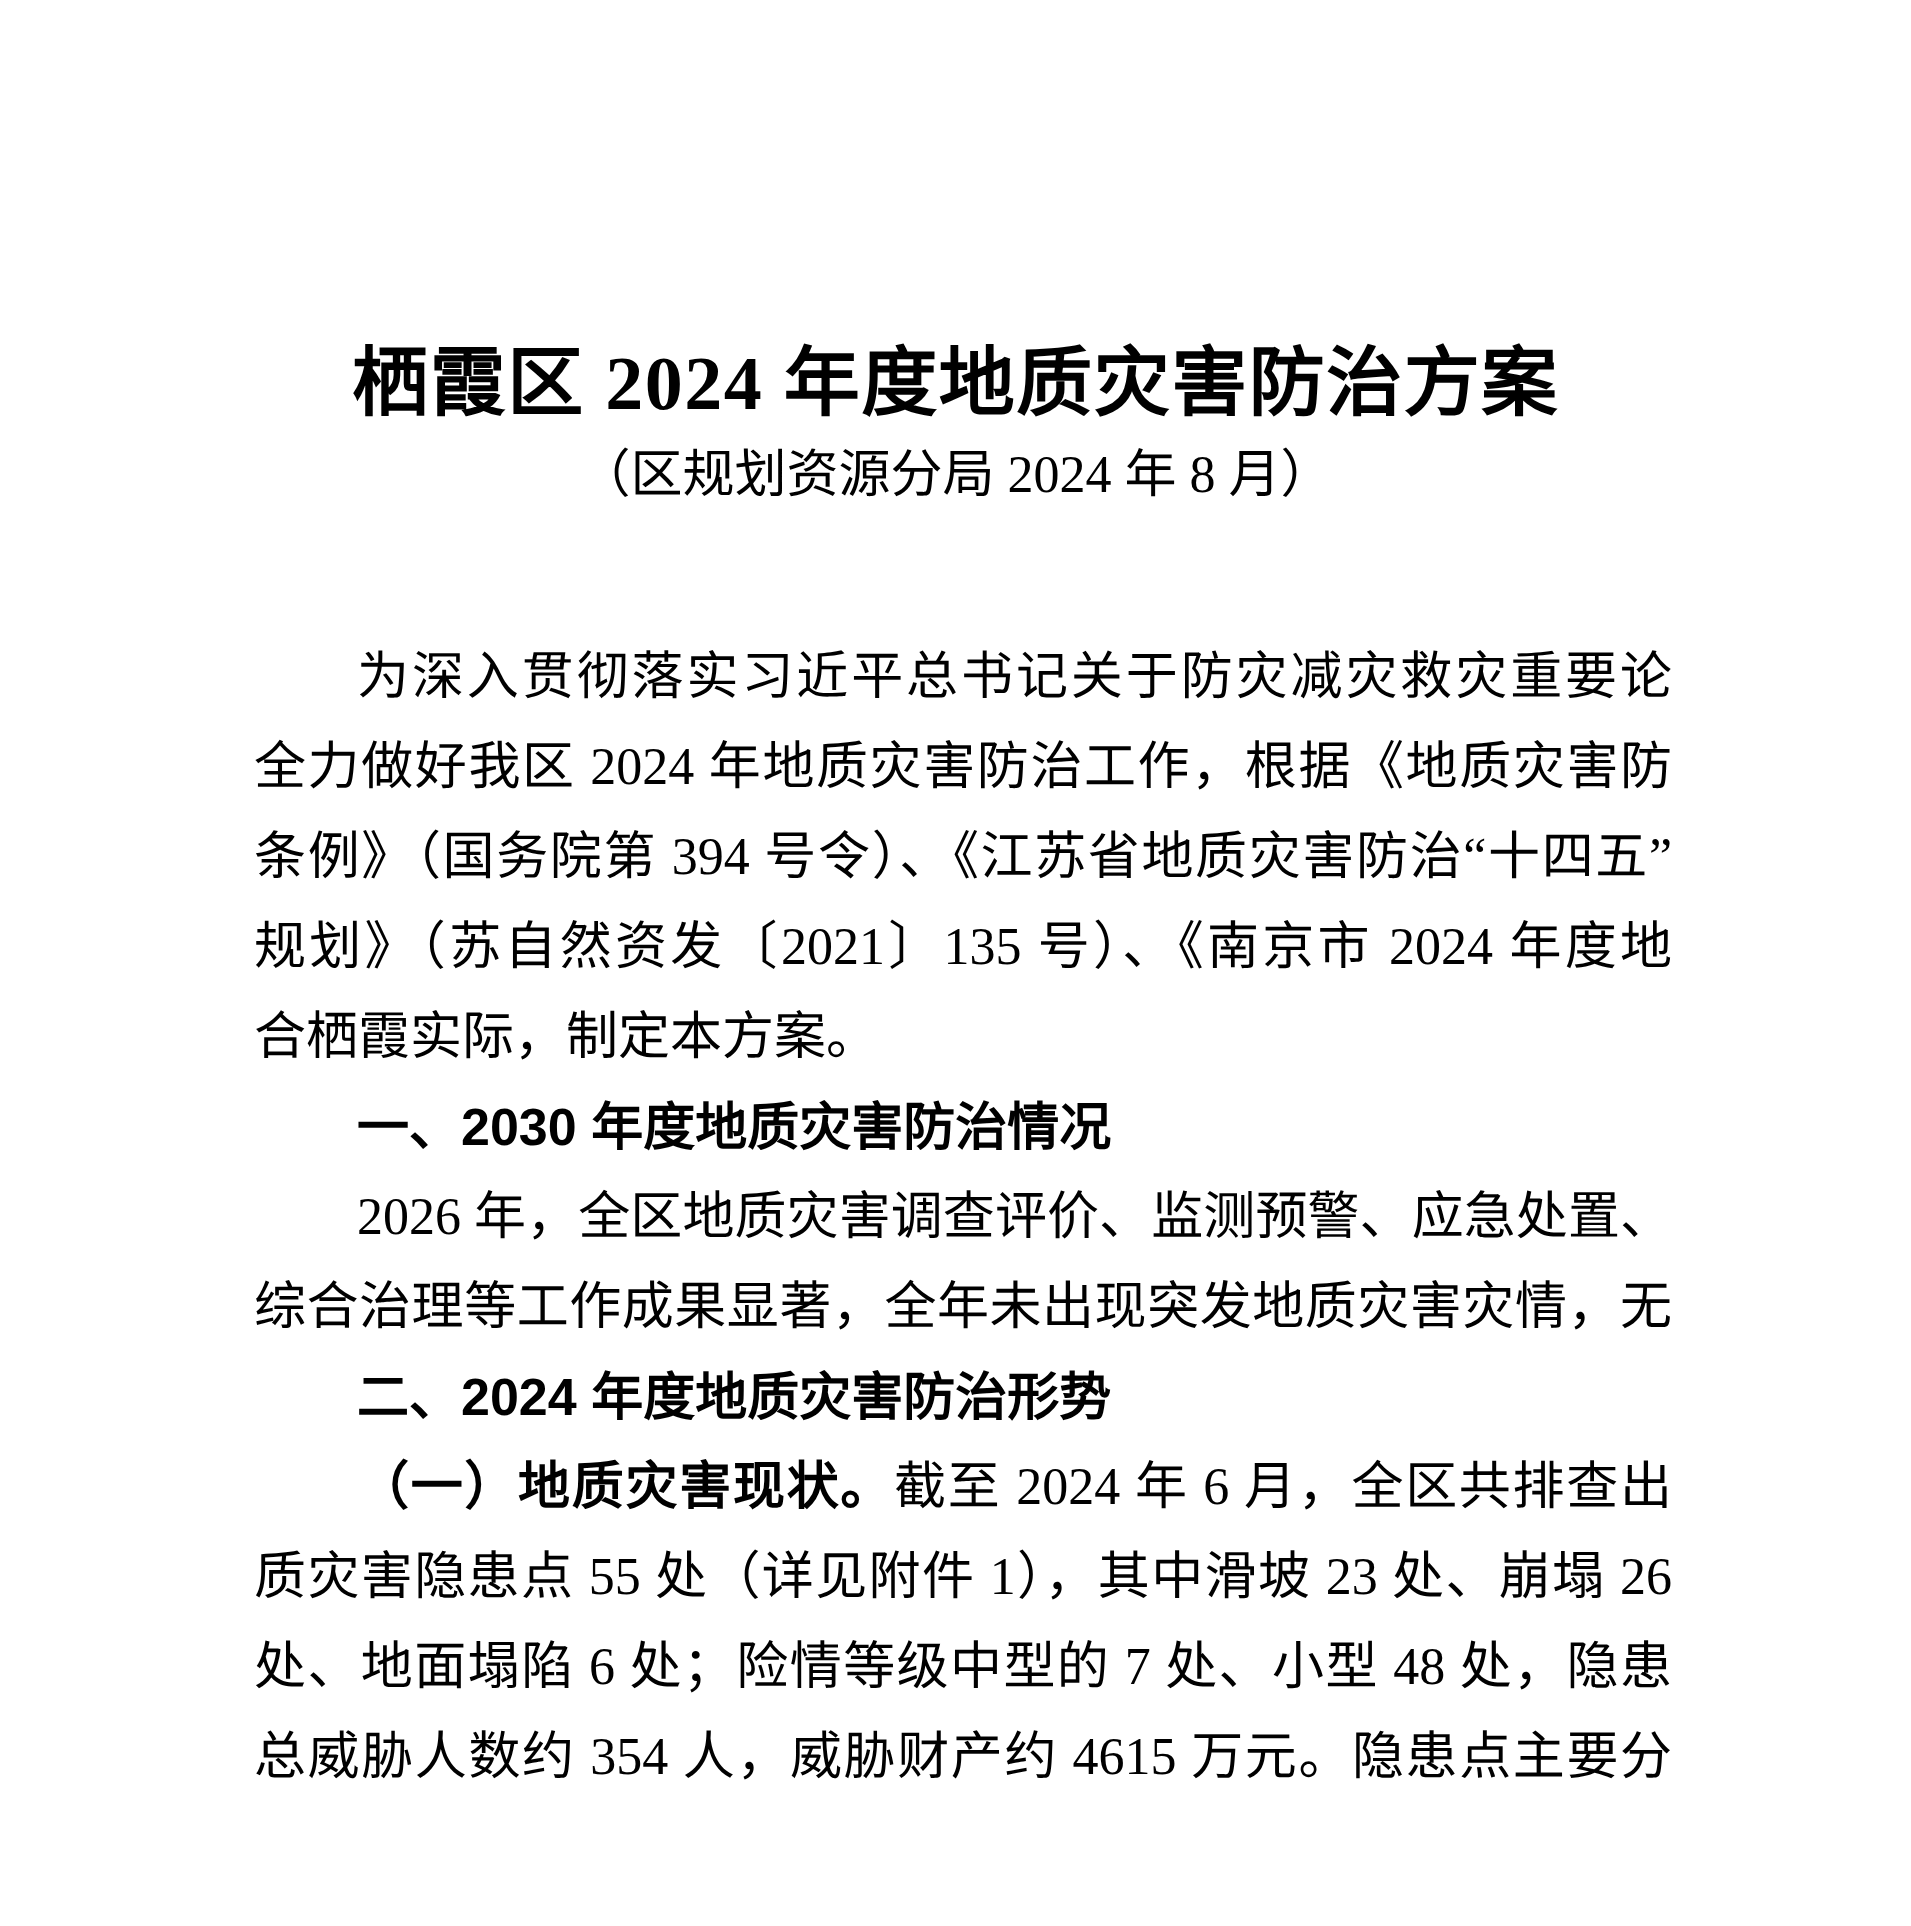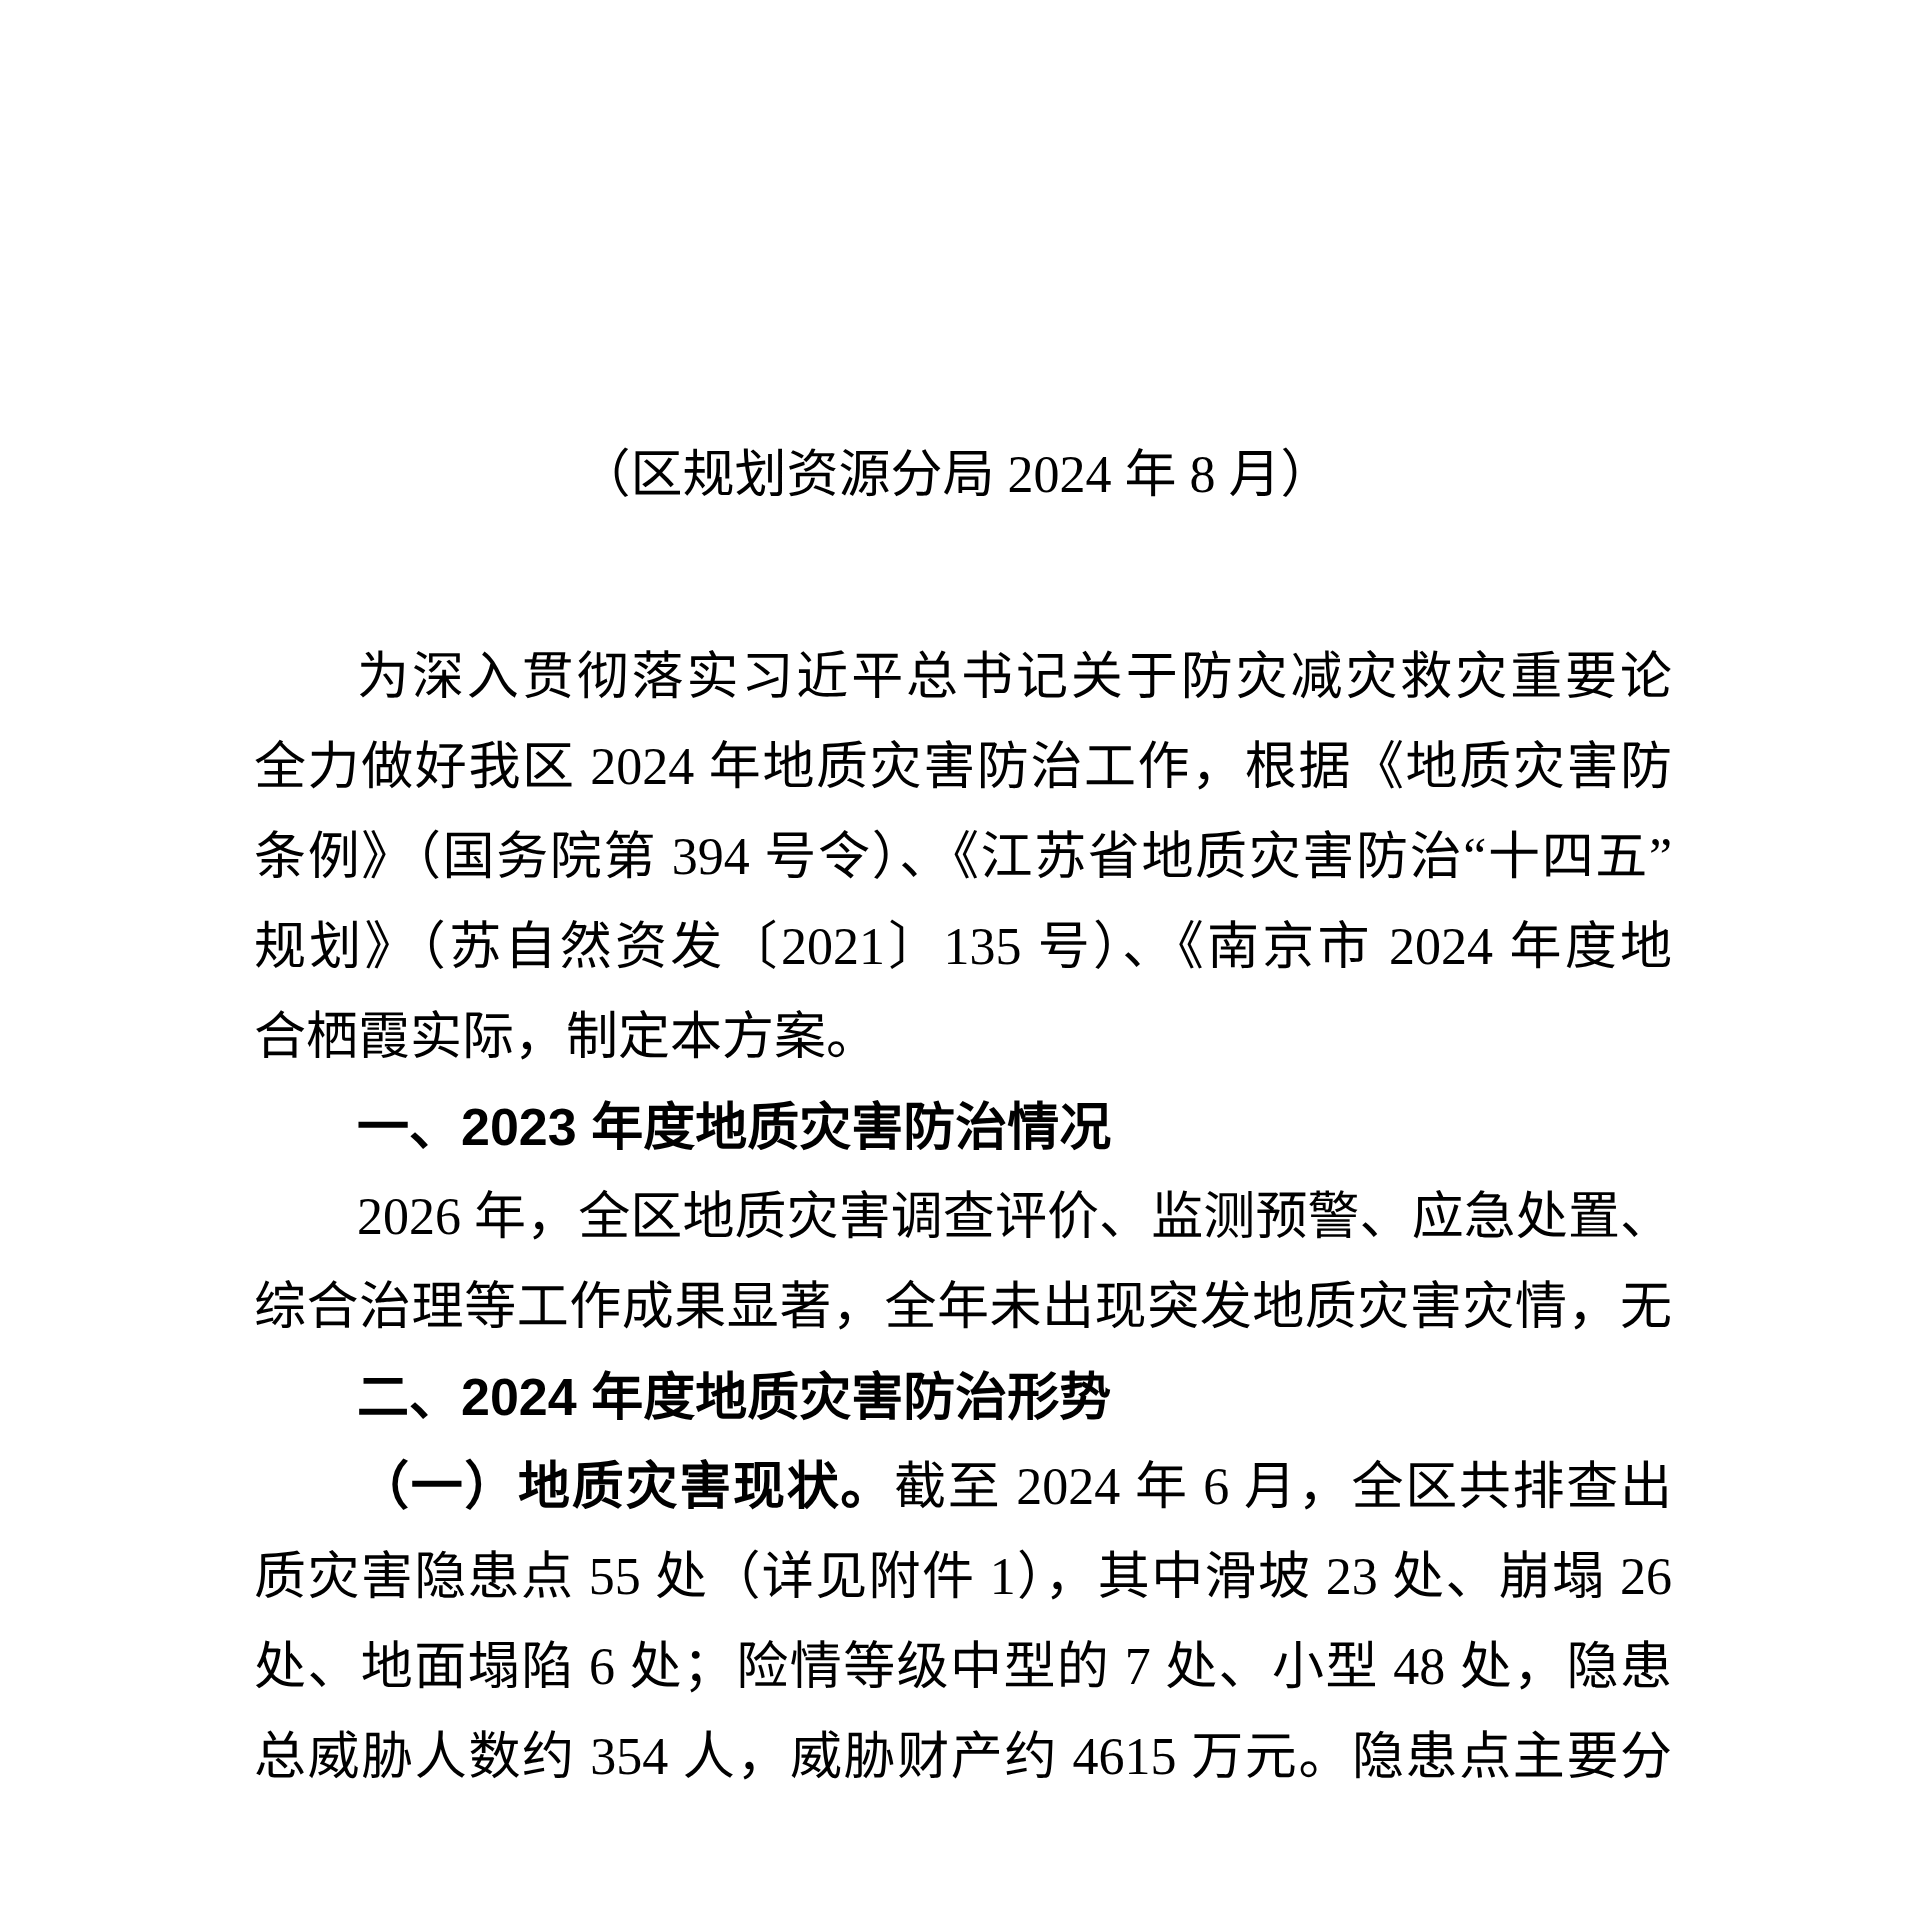--- a/index.html
+++ b/index.html
@@ -69,30 +69,31 @@
     text-align-last: left;
   }
   .lead {
     font-weight: 700;
   }
 </style>
 </head>
 <body>
 
 <div class="page">
+  <h1 class="doc-title">栖霞区 2024 年度地质灾害防治方案</h1>
 
   <div class="doc-subtitle">（区规划资源分局 2024 年 8 月）</div>
 
   <main class="doc-body" id="doc-body">
       <div class="line indent">为深入贯彻落实习近平总书记关于防灾减灾救灾重要论述，</div>
       <div class="line">全力做好我区 2024 年地质灾害防治工作，根据《地质灾害防治</div>
       <div class="line">条例》（国务院第 394 号令）、《江苏省地质灾害防治“十四五”</div>
       <div class="line">规划》（苏自然资发〔2021〕135 号）、《南京市 2024 年度地</div>
       <div class="line nojust">合栖霞实际，制定本方案。</div>
-      <div class="line heading indent nojust">一、2023 年度地质灾害防治情况</div>
+      <div class="line heading indent nojust">一、2030 年度地质灾害防治情况</div>
       <div class="line indent">2026 年，全区地质灾害调查评价、监测预警、应急处置、</div>
       <div class="line">综合治理等工作成果显著，全年未出现突发地质灾害灾情，无人</div>
       <div class="line heading indent nojust">二、2024 年度地质灾害防治形势</div>
       <div class="line indent"><span class="lead">（一）地质灾害现状。</span>截至 2024 年 6 月，全区共排查出地</div>
       <div class="line">质灾害隐患点 55 处（详见附件 1），其中滑坡 23 处、崩塌 26</div>
       <div class="line">处、地面塌陷 6 处；险情等级中型的 7 处、小型 48 处，隐患点</div>
       <div class="line">总威胁人数约 354 人，威胁财产约 4615 万元。隐患点主要分布</div>
     </main>
 
 </div>

